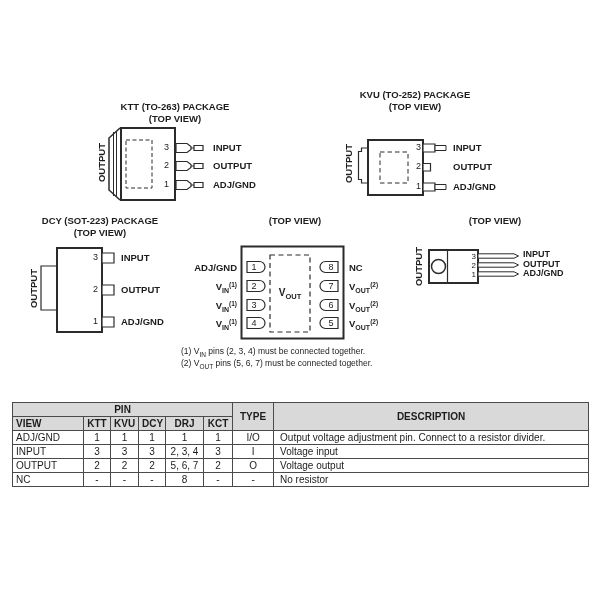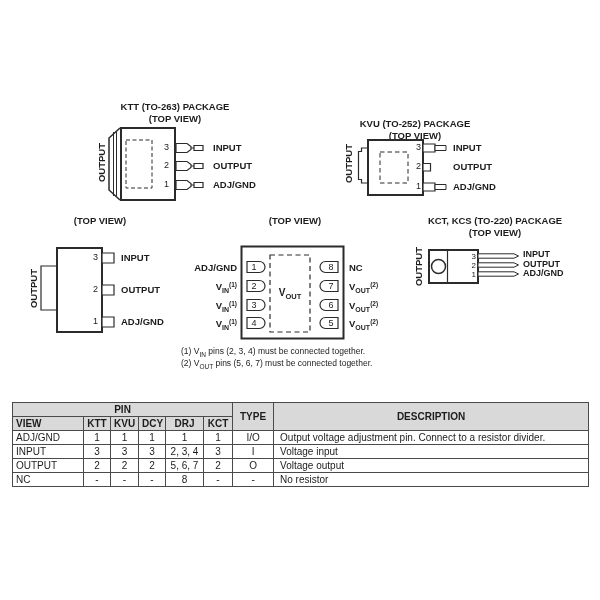--- a/index.html
+++ b/index.html
@@ -50,21 +50,21 @@
       </g>
     </g>
   </svg>
   <span class="pin-num" style="left:157px;top:142px;">3</span>
   <span class="pin-num" style="left:157px;top:160px;">2</span>
   <span class="pin-num" style="left:157px;top:179px;">1</span>
   <span class="pin-label" style="left:213px;top:142px;">INPUT</span>
   <span class="pin-label" style="left:213px;top:160px;">OUTPUT</span>
   <span class="pin-label" style="left:213px;top:179px;">ADJ/GND</span>
 
-  <div class="pkg-title" style="left:315px;top:118px;width:200px;">
+  <div class="pkg-title" style="left:315px;top:89px;width:200px;">
     <div>KVU (TO-252) PACKAGE</div>
     <div>(TOP VIEW)</div>
   </div>
   <span class="vlabel" style="left:318px;top:158px;">OUTPUT</span>
   <svg style="left:355px;top:132px;" width="100" height="70" viewBox="0 0 100 70">
     <g fill="none" stroke="#2b2b2b">
       <path d="M13,16 h-6.5 v3.5 h-3 v28 h3 v3.5 h6.5" stroke-width="1.2"></path>
       <rect x="13" y="8" width="55" height="55" stroke-width="2"></rect>
       <rect x="25" y="20" width="28" height="31" stroke-width="1" stroke-dasharray="4.5 3"></rect>
       <g stroke-width="1.2" fill="#ffffff">
@@ -77,20 +77,21 @@
     </g>
   </svg>
   <span class="pin-num" style="left:409px;top:142px;">3</span>
   <span class="pin-num" style="left:409px;top:161px;">2</span>
   <span class="pin-num" style="left:409px;top:181px;">1</span>
   <span class="pin-label" style="left:453px;top:142px;">INPUT</span>
   <span class="pin-label" style="left:453px;top:161px;">OUTPUT</span>
   <span class="pin-label" style="left:453px;top:181px;">ADJ/GND</span>
 
   <div class="pkg-title" style="left:0px;top:215px;width:200px;">
+    <div>DCY (SOT-223) PACKAGE</div>
     <div>(TOP VIEW)</div>
   </div>
   <span class="vlabel" style="left:3px;top:283px;">OUTPUT</span>
   <svg style="left:38px;top:246px;" width="80" height="90" viewBox="0 0 80 90">
     <g fill="none" stroke="#2b2b2b">
       <path d="M19,20 H3 V64 H19" stroke-width="1.2"></path>
       <rect x="19" y="2" width="45" height="84" stroke-width="2"></rect>
       <g stroke-width="1.2" fill="#ffffff">
         <rect x="64" y="7" width="12" height="10"></rect>
         <rect x="64" y="39" width="12" height="10"></rect>
@@ -141,21 +142,20 @@
   <span class="pin-label ralign" style="left:182px;top:281px;width:55px;"><span>V</span><sub>IN</sub><span class="sup">(1)</span></span>
   <span class="pin-label ralign" style="left:182px;top:300px;width:55px;"><span>V</span><sub>IN</sub><span class="sup">(1)</span></span>
   <span class="pin-label ralign" style="left:182px;top:318px;width:55px;"><span>V</span><sub>IN</sub><span class="sup">(1)</span></span>
 
   <span class="pin-label" style="left:349px;top:262px;"><span>NC</span><sub></sub><span class="sup"></span></span>
   <span class="pin-label" style="left:349px;top:281px;"><span>V</span><sub>OUT</sub><span class="sup">(2)</span></span>
   <span class="pin-label" style="left:349px;top:300px;"><span>V</span><sub>OUT</sub><span class="sup">(2)</span></span>
   <span class="pin-label" style="left:349px;top:318px;"><span>V</span><sub>OUT</sub><span class="sup">(2)</span></span>
 
   <div class="pkg-title" style="left:395px;top:215px;width:200px;">
-    <div>KCT, KCS (TO-220) PACKAGE</div>
     <div>(TOP VIEW)</div>
   </div>
   <span class="vlabel" style="left:388px;top:261px;">OUTPUT</span>
   <svg style="left:425px;top:248px;" width="170" height="40" viewBox="0 0 170 40">
     <g fill="none" stroke="#2b2b2b">
       <rect x="4" y="2" width="49" height="33" stroke-width="2"></rect>
       <path d="M22.5,2 V35" stroke-width="1.2"></path>
       <circle cx="13.5" cy="18.5" r="7" stroke-width="1.5"></circle>
       <g stroke-width="1" fill="#ffffff">
         <path d="M53,5.8 h36 l4.5,2.2 l-4.5,2.2 h-36 z"></path>

